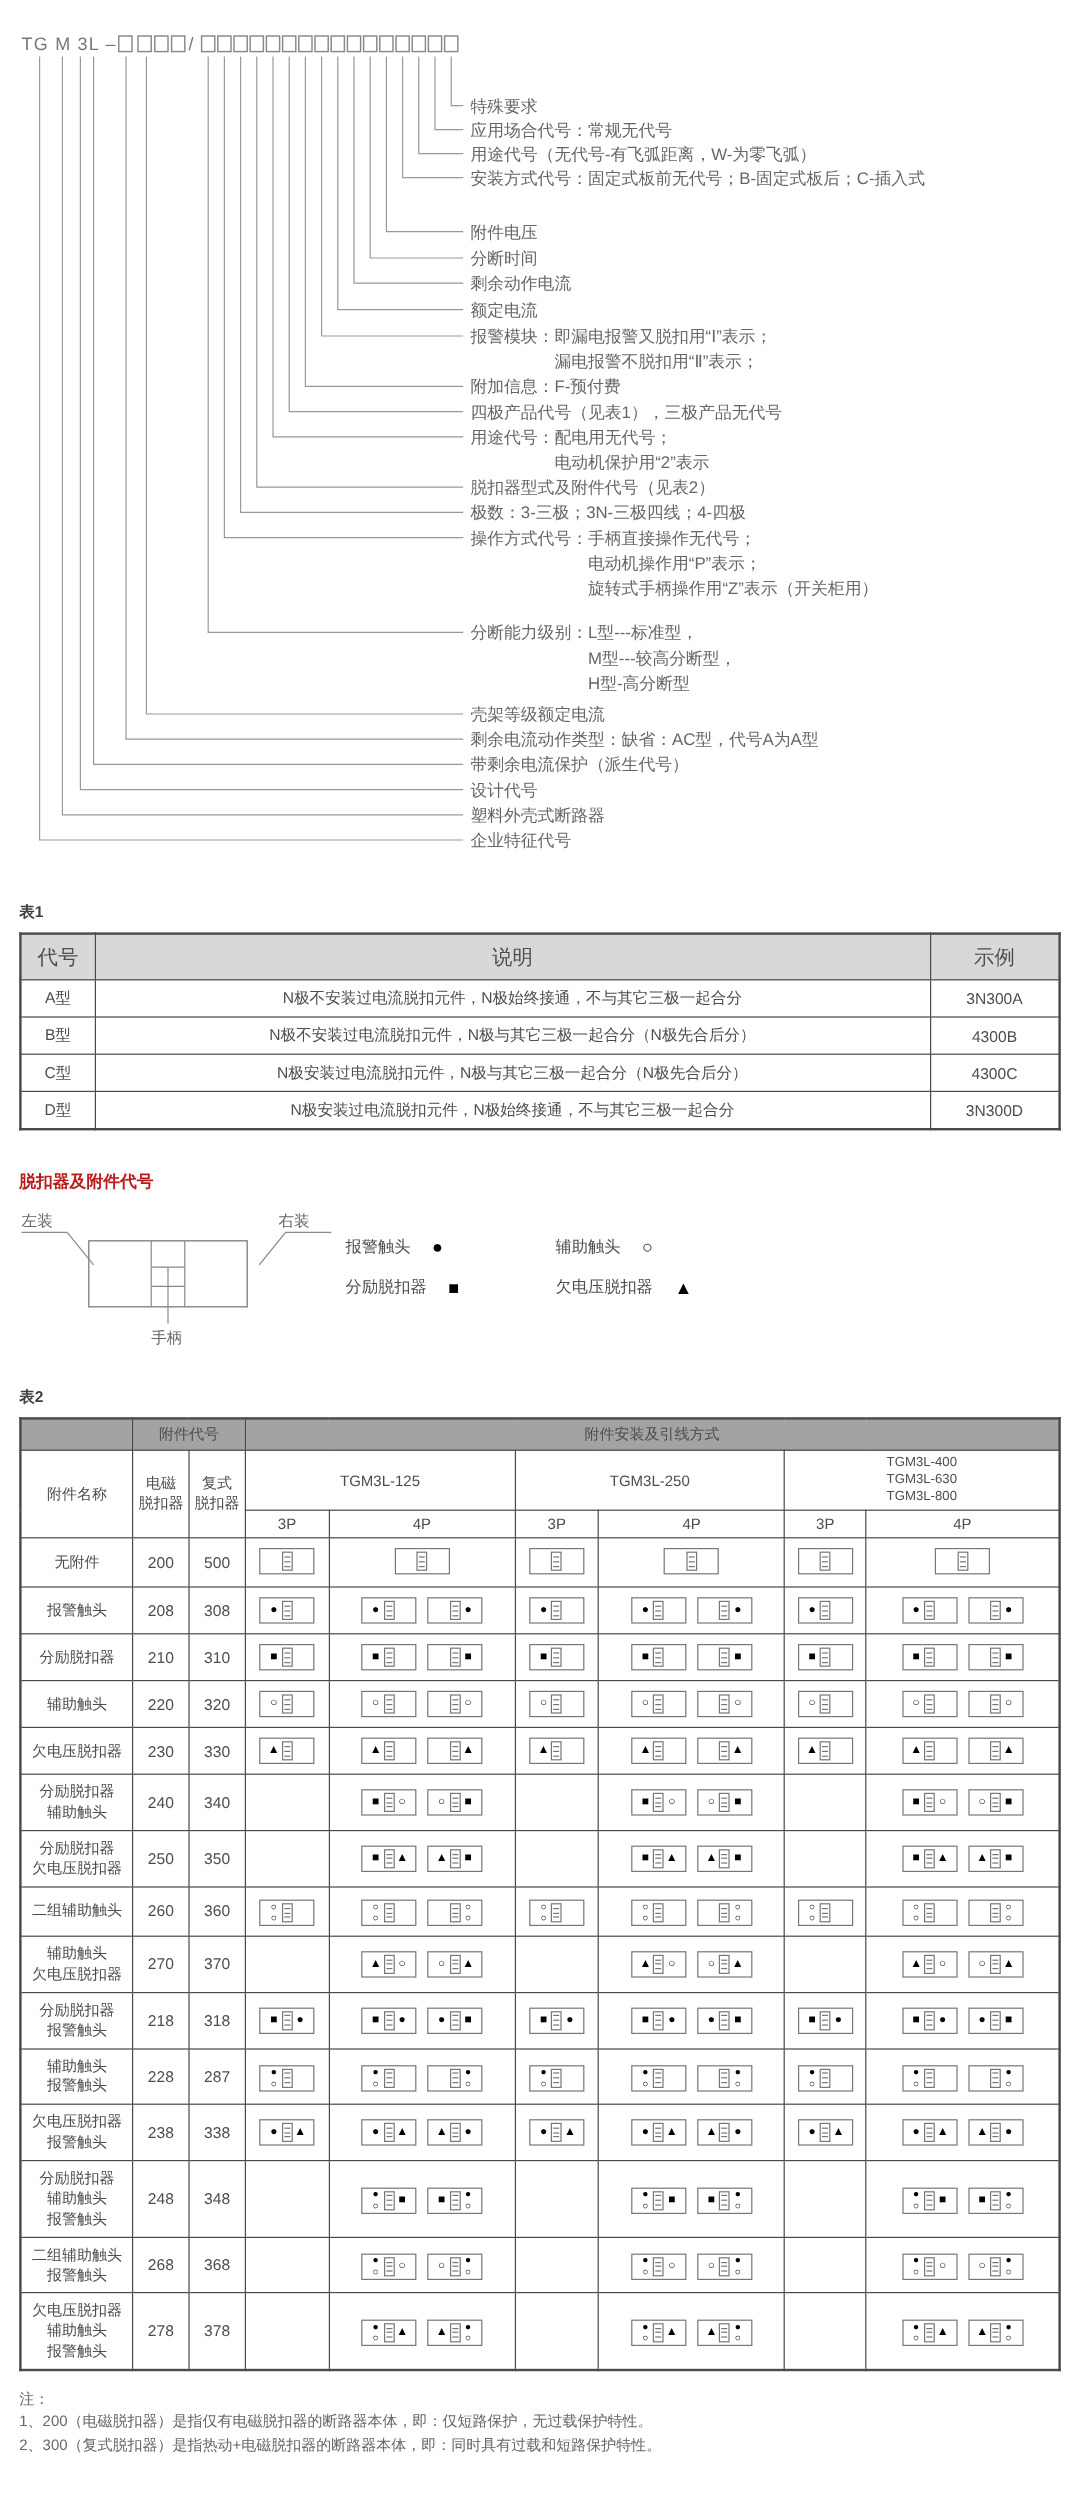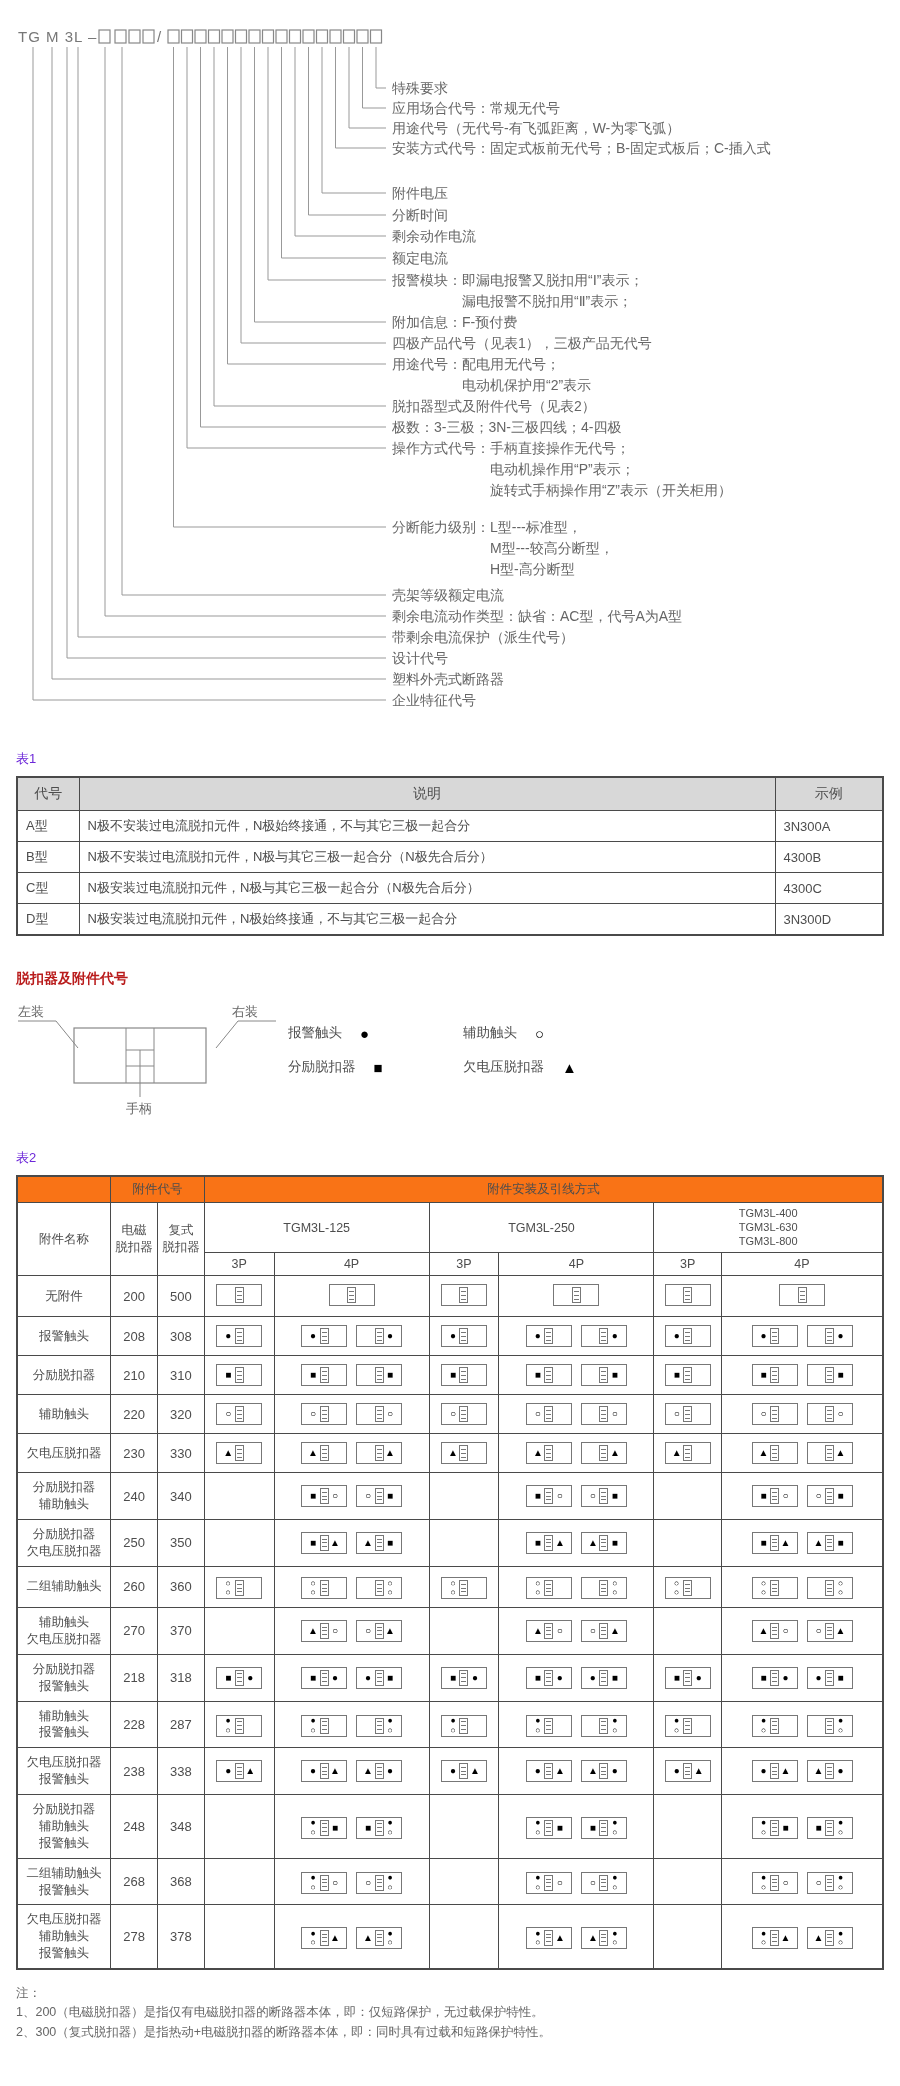--- a/index.html
+++ b/index.html
@@ -1,28 +1,28 @@
 <!DOCTYPE html>
 <html><head>
 <meta charset="utf-8">
 <style>
   html,body{margin:0;padding:0;background:#fff;}
   .page{position:relative;width:868px;min-height:2086px;background:#fff;
         font-family:"Liberation Sans","DejaVu Sans",sans-serif;color:#4d4d4d;}
   svg text{font-family:"Liberation Sans","DejaVu Sans",sans-serif;}
-  .sec-label{margin:26px 0 8px 16px;font-size:13px;color:#6d28d9;}
+  .sec-label{margin:26px 0 8px 16px;font-size:13px;color:#404040;font-weight:bold;}
   .sec-heading{margin:34px 0 10px 16px;font-size:14px;font-weight:bold;color:#b91c1c;}
   table{border-collapse:collapse;margin-left:16px;width:868px;table-layout:fixed;
         font-size:12.5px;color:#4d4d4d;background:#fff;}
   table,th,td{border:1px solid #4a4a4a;}
   table{border-width:2px;}
   th{font-weight:normal;}
-  .gray{background:#f97316;}
-  #table1 th{background:#d8d8d8;padding:7px 4px;font-size:14px;}
-  #table1 td{padding:6px 8px;text-align:left;font-size:13px;}
+  .gray{background:#a3a3a3;}
+  #table1 th{background:#d8d8d8;padding:7px 4px;font-size:17px;}
+  #table1 td{padding:6px 8px;text-align:center;font-size:13px;}
   #table2 th{padding:4px 2px;font-size:12.5px;}
   #table2 .frm3{font-size:11px;line-height:1.25;}
   #table2 td{padding:8px 3px;text-align:center;}
   #table2 td.name{font-size:12.5px;line-height:1.35;padding:6px 2px;}
   #table2 td.code{font-size:13px;}
   .diag-wrap{display:inline-flex;gap:9px;align-items:center;}
   .mini{display:inline-flex;align-items:center;justify-content:center;
         width:46px;height:22px;border:1.5px solid #777;background:#fff;box-sizing:border-box;}
   .zone{width:13px;height:20px;display:flex;flex-direction:column;align-items:center;
         justify-content:center;color:#000;line-height:1;}

